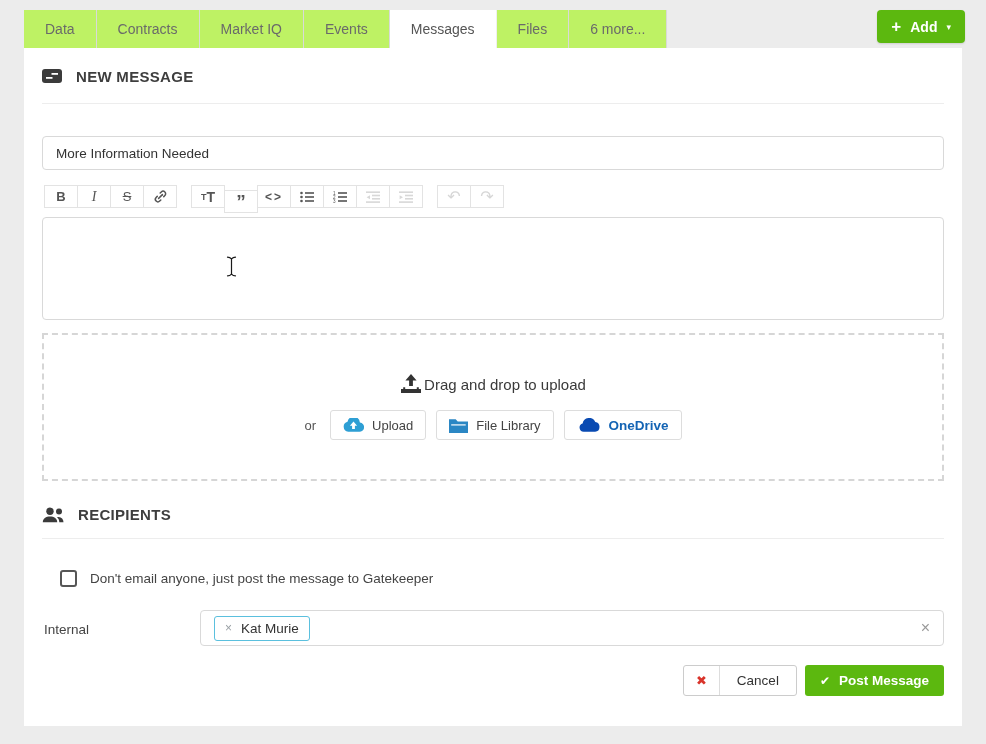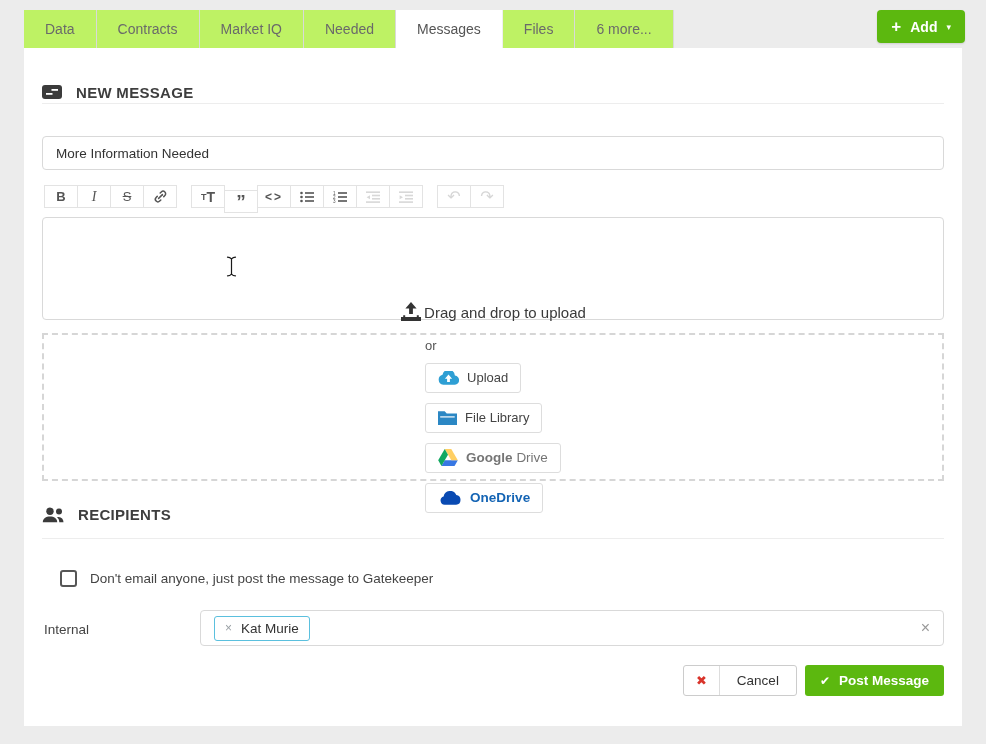--- a/index.html
+++ b/index.html
@@ -20,21 +20,21 @@
   .add-plus { font-size:17px; font-weight:700; line-height:1; }
   .add-caret { font-size:9px; }
 
   
   .card { position:absolute; left:24px; top:48px; width:938px; height:678px; background:#fff; }
 
   .section-header { position:absolute; left:18px; display:flex; align-items:center; gap:14px; }
   .section-title { font-size:15px; font-weight:700; color:#3e3e3e; letter-spacing:.3px; }
   .divider { position:absolute; left:18px; right:18px; height:1px; background:#ededed; }
 
-  #hdr-new-message { top:36px; }
+  #hdr-new-message { top:20px; }
   #div1 { top:55px; }
 
   .subject-input { position:absolute; left:18px; top:88px; width:902px; height:34px;
          border:1px solid #d9d9d9; border-radius:4px; padding:0 13px; font-size:13.5px;
          color:#333; outline:none; font-family:inherit; background:#fff; }
 
   
   .toolbar { position:absolute; left:20px; top:137px; display:flex; }
   .tb-group { display:flex; }
   .tb-group + .tb-group { margin-left:14px; }
@@ -53,21 +53,21 @@
 
   .editor { position:absolute; left:18px; top:169px; width:902px; height:103px;
          border:1px solid #d9d9d9; border-radius:4px; background:#fff; font-size:13.5px; color:#333; padding:10px 13px; }
   .ibeam { position:absolute; left:202px; top:208px; }
 
   
   .dropzone { position:absolute; left:18px; top:285px; width:902px; height:148px;
          border:2px dashed #d6d6d6; display:flex; flex-direction:column; align-items:center;
          justify-content:center; gap:17px; }
   .drop-label { display:flex; align-items:flex-end; gap:2px; font-size:15px; color:#3a3a3a; }
-  .drop-actions { display:flex; align-items:flex-start; gap:10px;flex-direction:column; }
+  .drop-actions { display:flex; align-items:center; gap:10px; }
   .or { font-size:13px; color:#555; margin-right:4px; }
   .file-btn { height:30px; border:1px solid #ddd; border-radius:3px; background:#fff;
          display:flex; align-items:center; gap:8px; padding:0 12px; font-size:13px; color:#444; cursor:pointer; }
   .gword { color:#757575; font-size:13.5px; }
   .gword .g1 { font-weight:700; }
   .odword { color:#1464b4; font-size:13.5px; font-weight:700; }
 
   
   #hdr-recipients { top:458px; }
   #div2 { top:490px; }
@@ -98,21 +98,21 @@
 </style>
 </head>
 <body>
 
 <div class="page">
 
   <div class="tabbar">
     <div class="tab">Data</div>
     <div class="tab">Contracts</div>
     <div class="tab">Market IQ</div>
-    <div class="tab">Needed</div>
+    <div class="tab">Events</div>
     <div class="tab active">Messages</div>
     <div class="tab">Files</div>
     <div class="tab">6 more...</div>
   </div>
 
   <div class="add-button">
     <span class="add-plus">+</span>
     <span>Add</span>
     <span class="add-caret">▾</span>
   </div>
@@ -223,28 +223,20 @@
           <span>Upload</span>
         </div>
         <div class="file-btn">
           <svg width="19" height="15" viewBox="0 0 19 15">
             <path d="M0 1.2h6.7l2 2.2H19V15H0z" fill="#2b87c4"></path>
             <path d="M2.2 6.2h14.5v1.4H2.2z" fill="#fff" opacity="0.85"></path>
           </svg>
           <span>File Library</span>
         </div>
         <div class="file-btn">
-          <svg width="20" height="17" viewBox="0 0 1443 1250">
-            <path fill="#3777e3" d="M240.5 1250l240.5-416.7h962l-240.5 416.7z"></path>
-            <path fill="#ffcf63" d="M962 833.3h481L962 0H481z"></path>
-            <path fill="#11a861" d="M0 833.3l240.5 416.7 481-833.3L481 0z"></path>
-          </svg>
-          <span class="gword"><span class="g1">Google</span> <span>Drive</span></span>
-        </div>
-        <div class="file-btn">
           <svg width="24" height="14" viewBox="0 0 24 14">
             <path d="M6.6 13.8a4.3 4.3 0 01-1-8.4A6.7 6.7 0 0118.3 3.9a5 5 0 01-.2 9.9z" fill="#094ab2"></path>
           </svg>
           <span class="odword">OneDrive</span>
         </div>
       </div>
     </div>
 
     <div class="section-header" id="hdr-recipients">
       <svg width="22" height="16" viewBox="0 0 22 16" fill="#3b3b3b">

